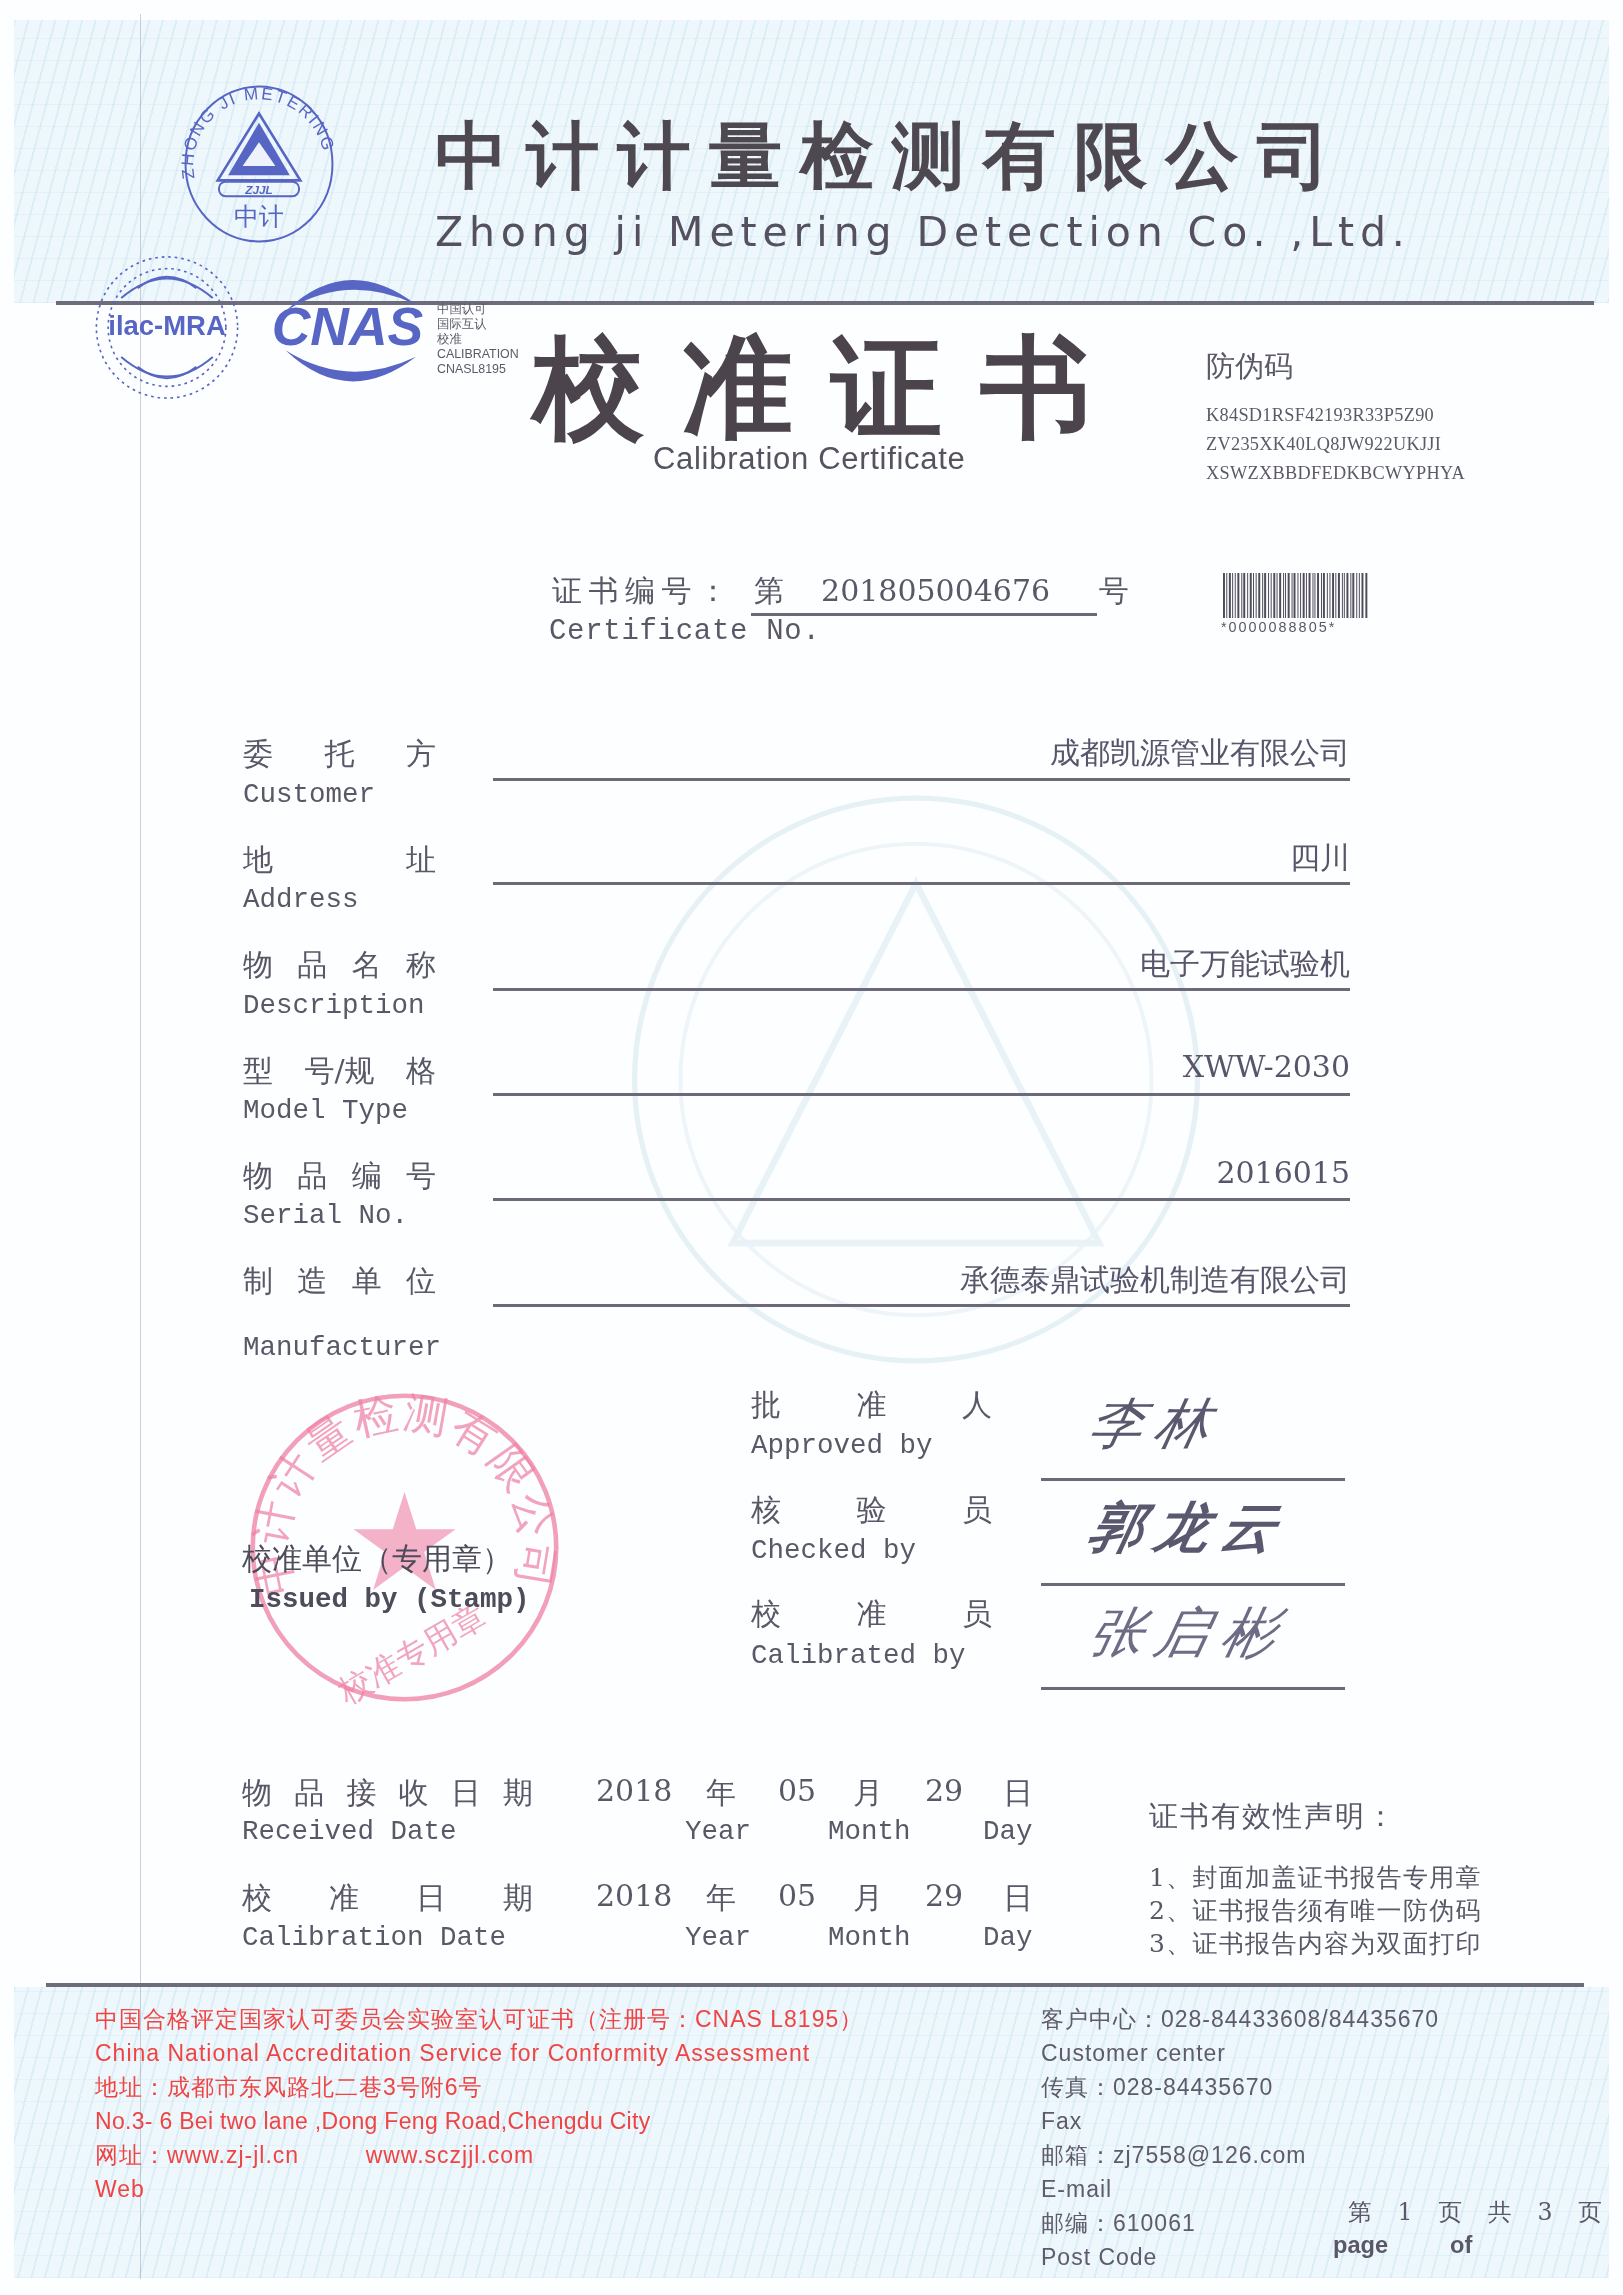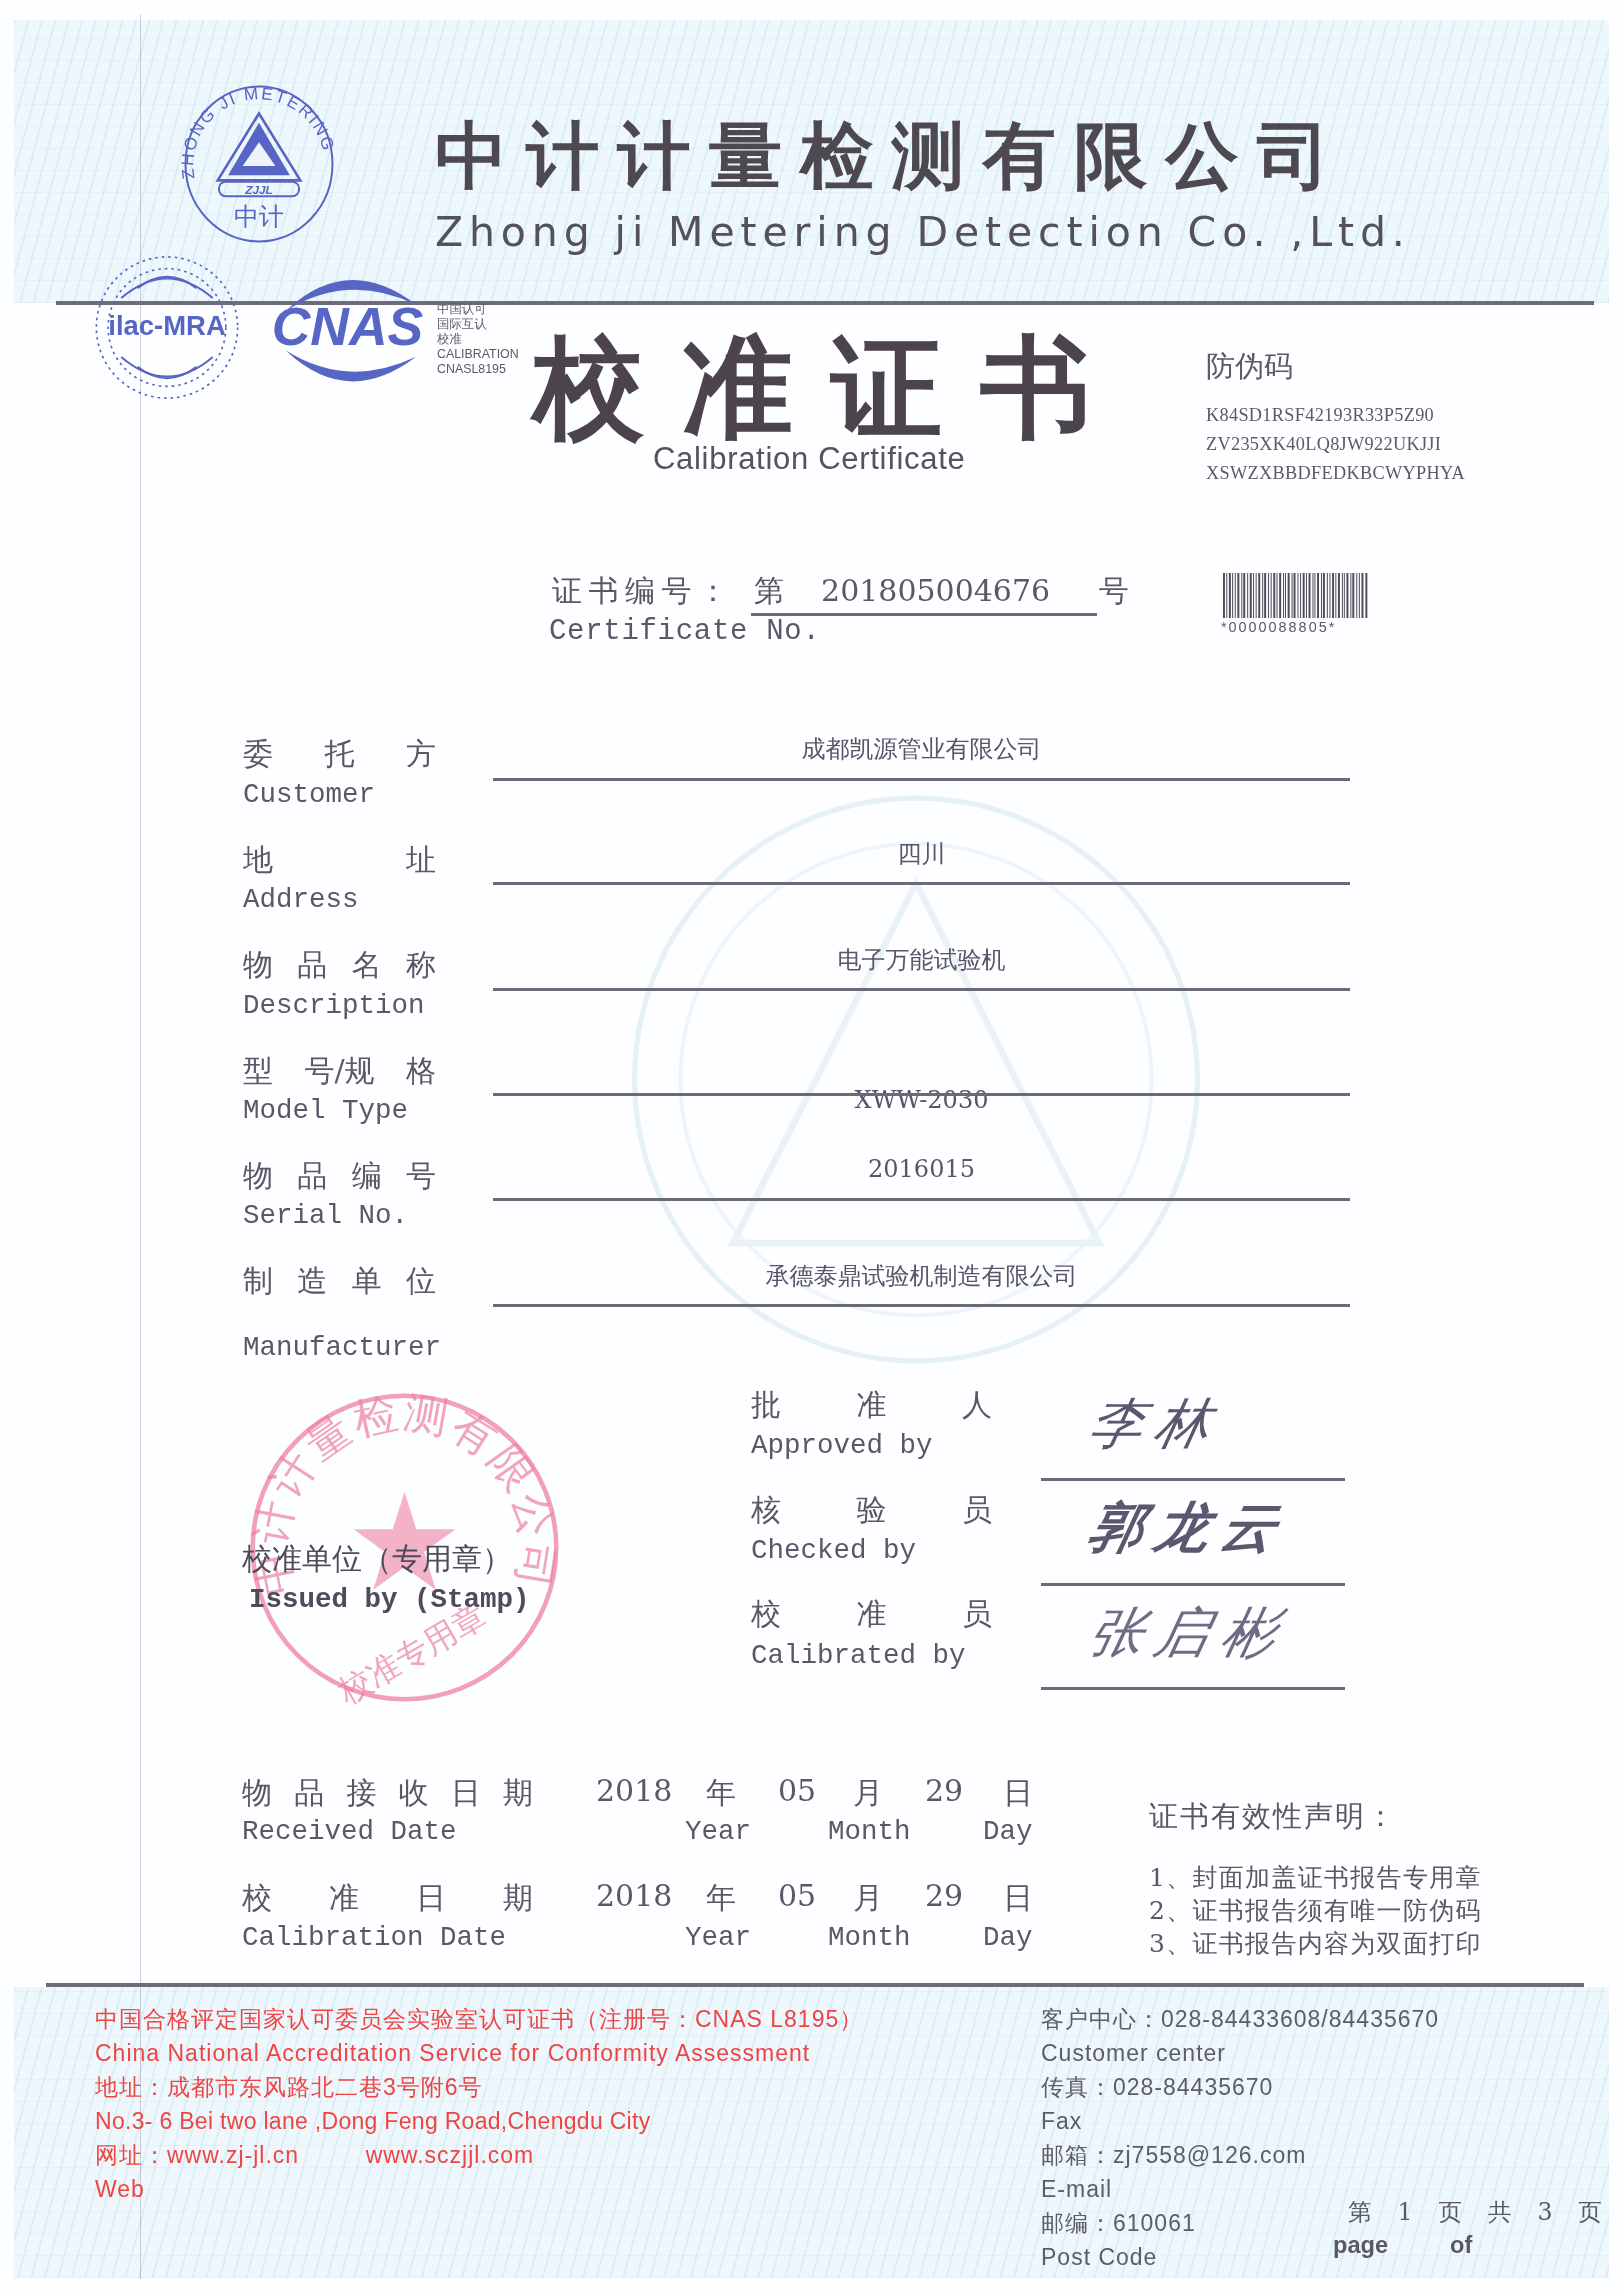--- a/index.html
+++ b/index.html
@@ -40,21 +40,21 @@
   .certno-cn { left:552px; top:571px; font-size:30px; letter-spacing:6.5px; color:#5a5767; }
   .certno-val { left:754px; top:571px; font-size:30px; color:#5a5767; white-space:nowrap; }
   .certno-val span { display:inline-block; }
   .certno-en { left:549px; top:615px; font-size:29px; color:#5a5767; font-family:"Liberation Mono", monospace; letter-spacing:0.7px; }
   .barcode { left:1223px; top:573px; width:145px; height:45px; display:flex; gap:0; }
   .barcode-num { left:1221px; top:619px; font-size:14.4px; letter-spacing:2px; color:#5a5767; font-family:"Liberation Sans", sans-serif;text-align:center; }
 
   
   .f-cn { position:absolute; left:243px; font-size:30px; color:#5a5767; display:flex; justify-content:space-between; width:193px; }
   .f-en { position:absolute; left:243px; font-size:27.5px; color:#5a5767; font-family:"Liberation Mono", monospace;text-align:right; }
-  .f-val { position:absolute; left:493px; width:857px; text-align:center; font-size:24px; color:#58556a; }
+  .f-val { position:absolute; left:493px; width:857px; text-align:right; font-size:30px; color:#58556a; }
   .f-line { position:absolute; left:493px; width:857px; height:2.6px; background:#6c6a79; }
 
   
   .a-cn { position:absolute; left:751px; width:241px; font-size:30px; color:#5a5767; display:flex; justify-content:space-between; }
   .a-en { position:absolute; left:751px; font-size:27.5px; color:#5a5767; font-family:"Liberation Mono", monospace; }
   .a-line { position:absolute; left:1041px; width:304px; height:2.6px; background:#6c6a79; }
   .sig { position:absolute; left:1090px; font-size:54px; color:#5a586e; font-family:"DejaVu Serif", serif; font-style:italic; transform:skewX(-12deg); letter-spacing:11.8px; }
 
   
   .stamp { left:241px; top:1384px; width:327px; height:327px; }
@@ -239,21 +239,21 @@
 </div>
 <div class="f-val" style="top:944px;">电子万能试验机</div>
 <div class="f-line" style="top:988px;"></div>
 <div class="f-en" style="top:990px;">Description</div>
 
 <div class="f-cn" style="top:1051px;">
   <span>型</span>
   <span>号/规</span>
   <span>格</span>
 </div>
-<div class="f-val" style="top:1049px;margin-top:37px;">XWW-2030</div>
+<div class="f-val" style="top:1049px;">XWW-2030</div>
 <div class="f-line" style="top:1093px;"></div>
 <div class="f-en" style="top:1095px;">Model Type</div>
 
 <div class="f-cn" style="top:1156px;">
   <span>物</span>
   <span>品</span>
   <span>编</span>
   <span>号</span>
 </div>
 <div class="f-val" style="top:1155px;">2016015</div>

